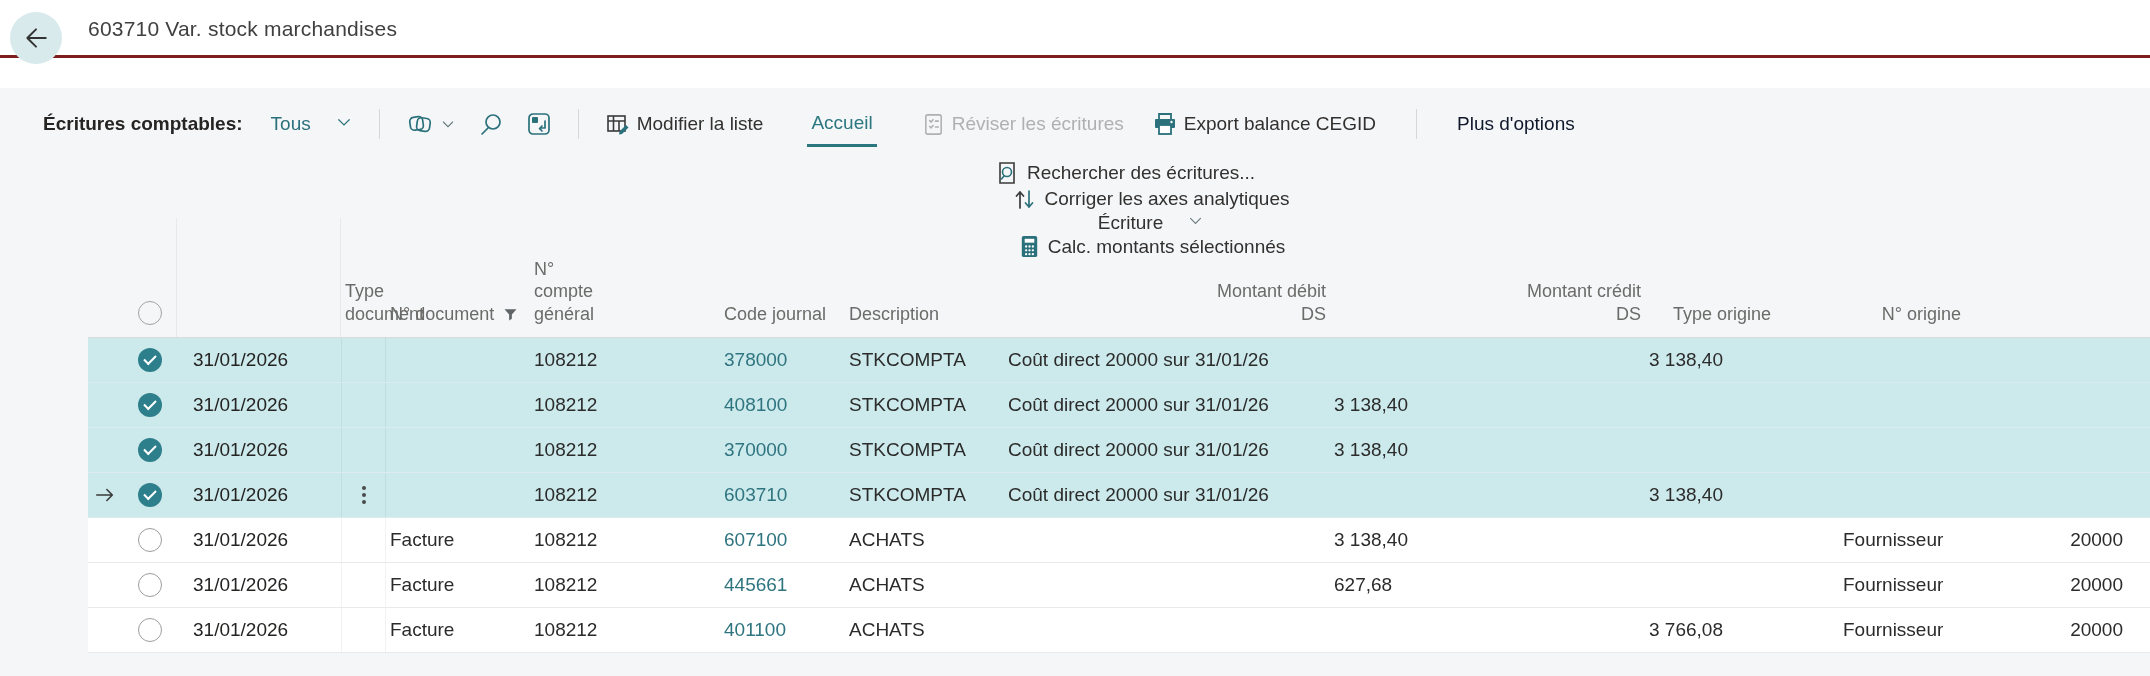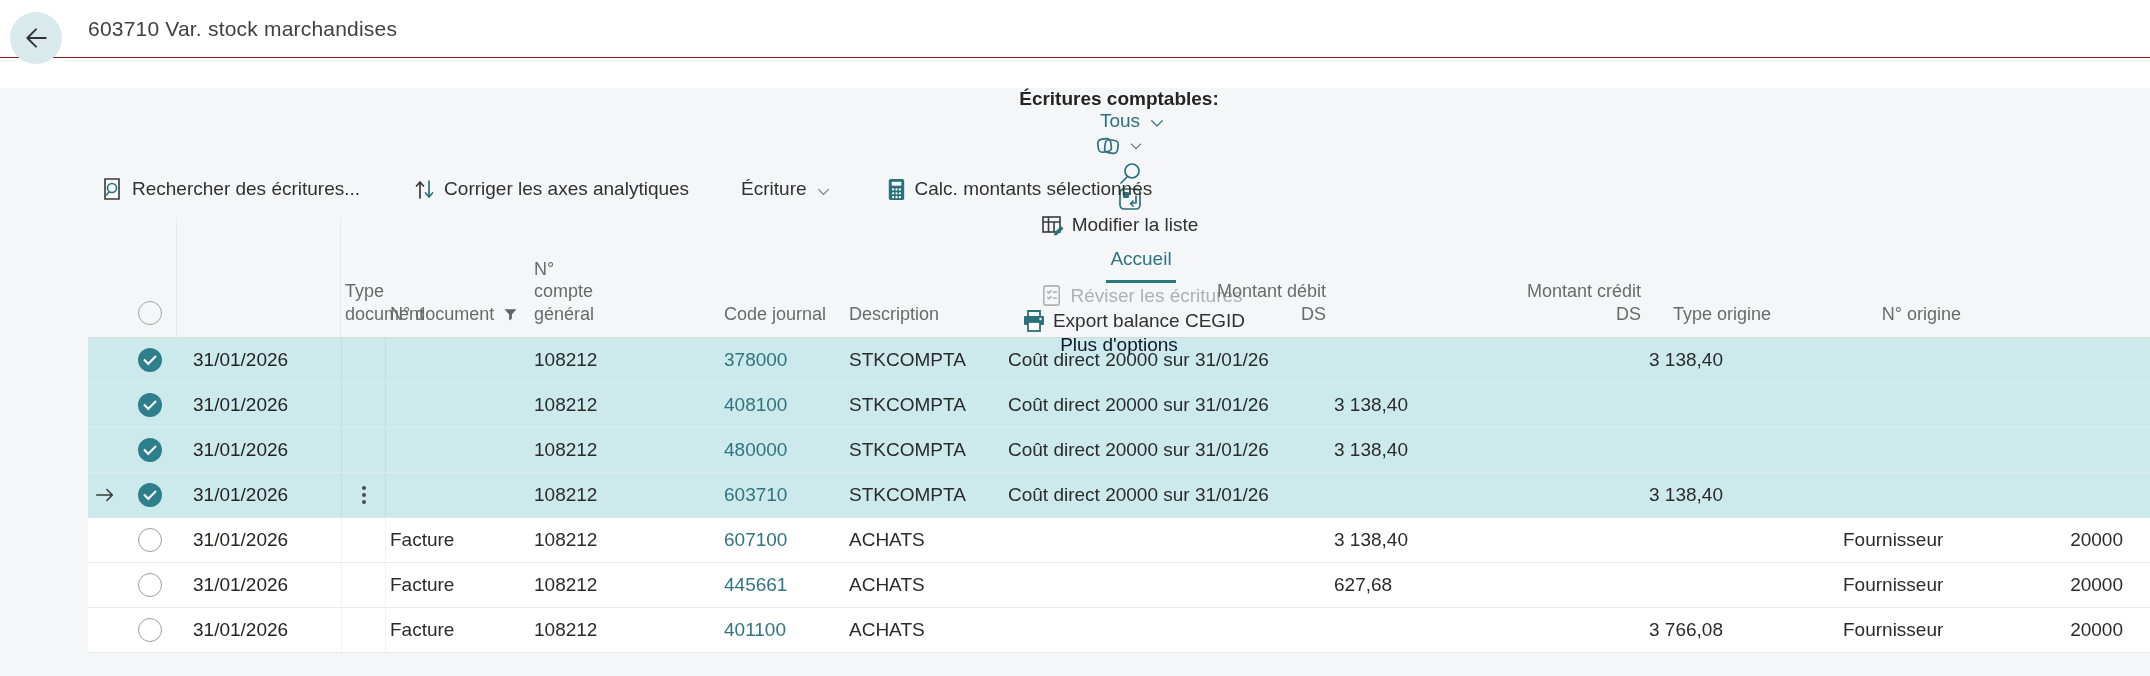--- a/index.html
+++ b/index.html
@@ -1,39 +1,39 @@
 <!DOCTYPE html>
 <html><head>
 <meta charset="utf-8">
 <style>
   * { margin:0; padding:0; box-sizing:border-box; }
   html,body { width:2150px; height:676px; background:#ffffff;
     font-family:"Liberation Sans","DejaVu Sans",sans-serif; color:#2b2b2b;
     overflow:hidden; -webkit-font-smoothing:antialiased; }
 
   
-  .titlebar { position:relative; height:58px; background:#fff; border-bottom:1px solid #7f1d1d; z-index:5; }
+  .titlebar { position:relative; height:58px; background:#fff; border-bottom:3px solid #7f1d1d; z-index:5; }
   .back-btn { position:absolute; left:10px; top:12px; width:52px; height:52px; border-radius:50%;
     background:#d8eaec; border:none; display:flex; align-items:center; justify-content:center; cursor:pointer; z-index:6; }
   .page-title { position:absolute; left:88px; top:0; height:58px; display:flex; align-items:center;
     font-size:21px; color:#404040; letter-spacing:.2px; }
 
   
   .content { position:absolute; top:88px; left:0; right:0; bottom:0; background:#f5f6f7; }
 
   
-  .cmdbar1 { height:72px; display:flex; align-items:center; padding-left:88px; font-size:19px; color:#323130; white-space:nowrap;flex-direction:column; }
-  .cmdbar2 { height:58px; display:flex; align-items:center; padding-left:100px; font-size:19px; color:#323130; white-space:nowrap; }
+  .cmdbar1 { height:72px; display:flex; align-items:center; padding-left:43px; font-size:19px; color:#323130; white-space:nowrap; }
+  .cmdbar2 { height:58px; display:flex; align-items:center; padding-left:100px; font-size:19px; color:#323130; white-space:nowrap;flex-direction:column; }
   .caption { font-weight:700; color:#252423; }
   .teal { color:#2b717c; }
   .vdiv { width:1px; height:30px; background:#d5d7d8; margin:0 26px; display:inline-block; }
   .bar-item { display:flex; align-items:center; gap:6px; background:none; border:none;
     font:inherit; color:#323130; cursor:pointer; }
   .icon-btn { background:none; border:none; cursor:pointer; display:flex; align-items:center; gap:6px; }
-  .dd { display:flex; align-items:flex-end; gap:8px; cursor:pointer; }
+  .dd { display:flex; align-items:flex-start; gap:24px; cursor:pointer; }
   .tab-active { position:relative; color:#2b7780; padding:0 4px 10px 4px; margin-top:10px; border-bottom:3px solid #2b7780; }
   .disabled, .disabled * { color:#b0b0b0 !important; cursor:default; }
   .gap28 { margin-left:28px; } .gap44 { margin-left:44px; } .gap52 { margin-left:52px; }
   .more-opt { color:#0f172a; }
   .chev { stroke:#6a7a7d; }
 
   
   .table { margin-left:88px; width:2062px; }
   .thead { display:grid; grid-template-columns:88px 165px 45px 144px 190px 125px 159px 326px 315px 170px 175px 160px;
     height:120px; align-items:end; font-size:18px; color:#6b6b69; border-bottom:1px solid #d8dadb; }
@@ -271,21 +271,21 @@
     <div class="cell c-select">
 
       <span class="chk checked"></span>
     </div>
     <div class="cell c-date">31/01/2026</div>
     <div class="cell c-menu">
       
     </div>
     <div class="cell"></div>
     <div class="cell">108212</div>
-    <div class="cell c-account">480000</div>
+    <div class="cell c-account">370000</div>
     <div class="cell c-journal dotted">STKCOMPTA</div>
     <div class="cell">Coût direct 20000 sur 31/01/26</div>
     <div class="cell c-debit">3 138,40</div>
     <div class="cell c-credit"></div>
     <div class="cell c-origin-type"></div>
     <div class="cell c-origin-no"></div>
   </div>
         <div class="row selected current">
     <div class="cell c-select">
       <span class="cur-arrow">

